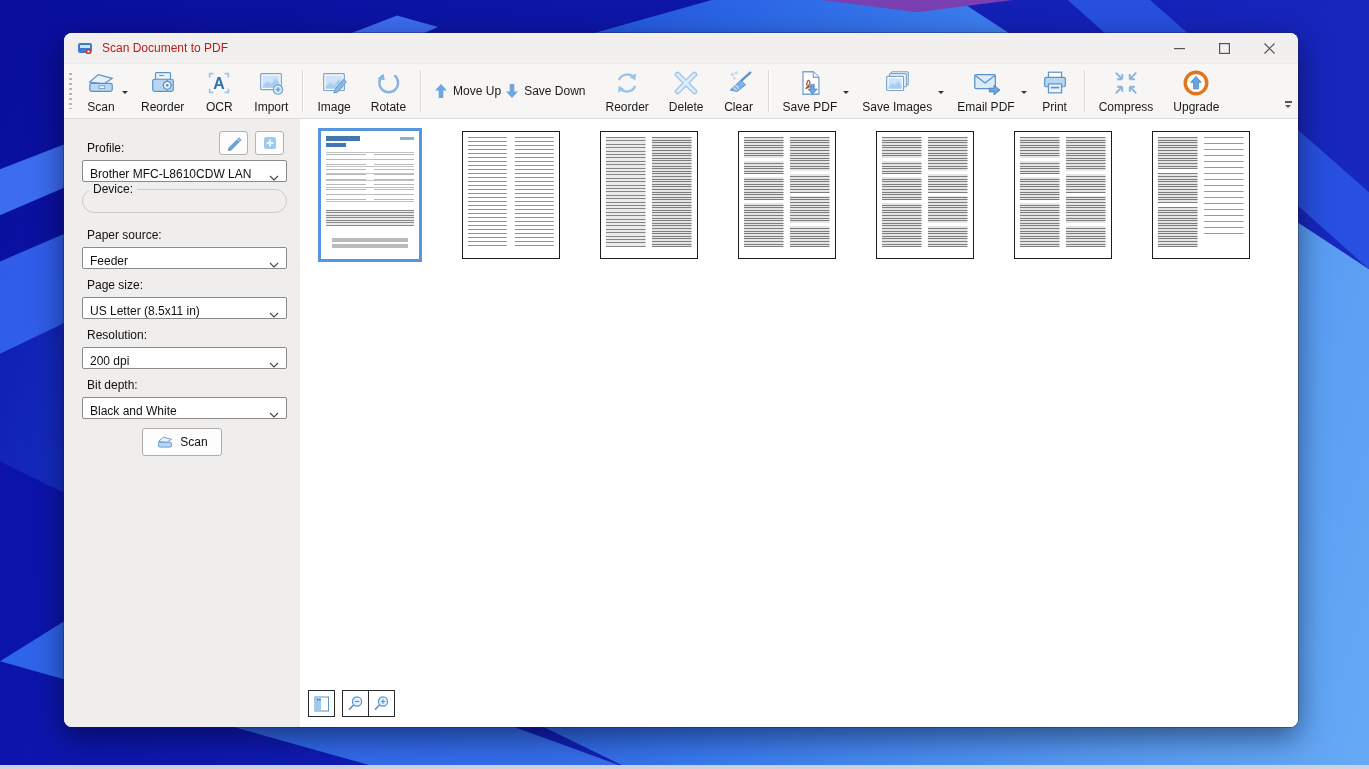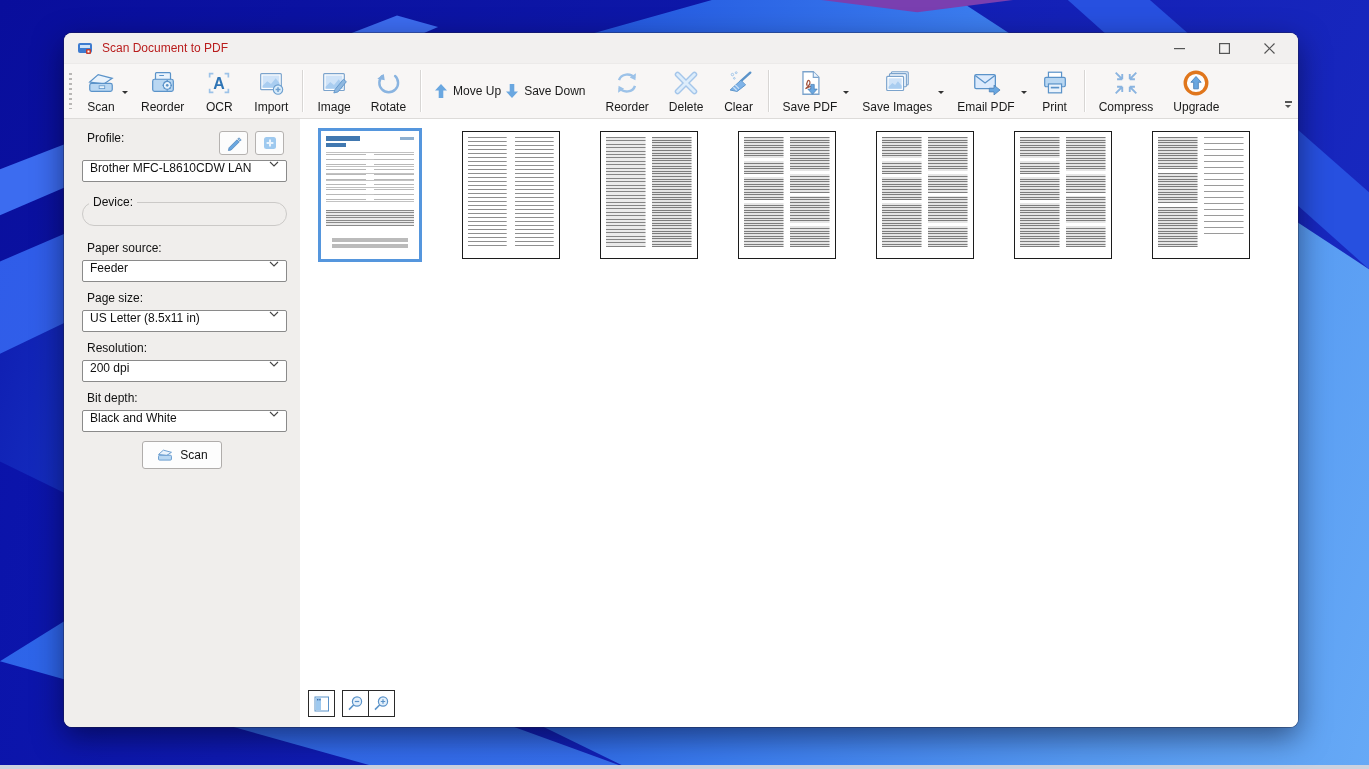--- a/index.html
+++ b/index.html
@@ -39,28 +39,28 @@
   .mrow{display:flex;align-items:center;gap:6px;font-size:12px;color:#1a1a1a;}
   .tb-overflow{position:absolute;right:4px;bottom:8px;width:10px;height:9px;}
   .tb-overflow::before{content:"";position:absolute;left:1px;top:0;width:7px;height:1.5px;background:#555;}
   .tb-overflow::after{content:"";position:absolute;left:1px;top:4px;border:3.5px solid transparent;border-top-color:#555;}
 
   
   .main{flex:1;display:flex;min-height:0;}
   .sidebar{width:236px;flex:0 0 auto;background:#f0eeec;font-size:12px;color:#111;}
   .content{flex:1;background:#fff;position:relative;}
 
-  .profile-row{display:flex;align-items:flex-start;margin:12px 16px 0 23px;}
+  .profile-row{display:flex;align-items:flex-end;margin:12px 16px 0 23px;}
   .iconbtn{width:27px;height:22px;border:1px solid #b5b2b0;border-radius:3px;background:#fcfcfc;
     display:flex;align-items:center;justify-content:center;margin-left:7px;}
   .combo{margin:5px 13px 0 18px;height:20px;border:1px solid #8a8a8a;border-radius:2px;background:#fff;
-    display:flex;align-items:flex-start;padding:0 7px;font-size:12px;color:#111;}
+    display:flex;align-items:flex-end;padding:0 7px;font-size:12px;color:#111;}
   .combo .cval{flex:1;white-space:nowrap;overflow:hidden;}
   .chev{width:10px;height:6px;flex:0 0 auto;}
-  .groupbox{margin:20px 13px 0 18px;border:1px solid #cbc9c7;border-radius:13px;position:relative;padding:12px 10px 10px 12px;}
+  .groupbox{margin:7px 13px 0 18px;border:1px solid #cbc9c7;border-radius:13px;position:relative;padding:12px 10px 10px 12px;}
   .groupbox .legend{position:absolute;top:-8px;left:6px;background:#f0eeec;padding:0 4px;font-size:12px;}
   .devrow{display:flex;gap:10px;align-items:center;}
   .devtxt{display:flex;flex-direction:column;gap:7px;font-size:12px;}
   .fld-label{margin:9px 0 0 23px;}
   .scanbtn{margin:9px auto 0 auto;width:78px;height:26px;background:#fdfdfd;border:1px solid #b0adab;border-radius:3px;
     display:flex;align-items:center;justify-content:center;gap:6px;font-size:12px;color:#111;}
 
   
   .thumbrow{display:flex;gap:40px;padding:9px 0 0 18px;align-items:flex-start;}
   .thumb{position:relative;background:#fff;border:1px solid #1c1c1c;width:96px;height:126px;margin-top:3px;flex:0 0 auto;}

